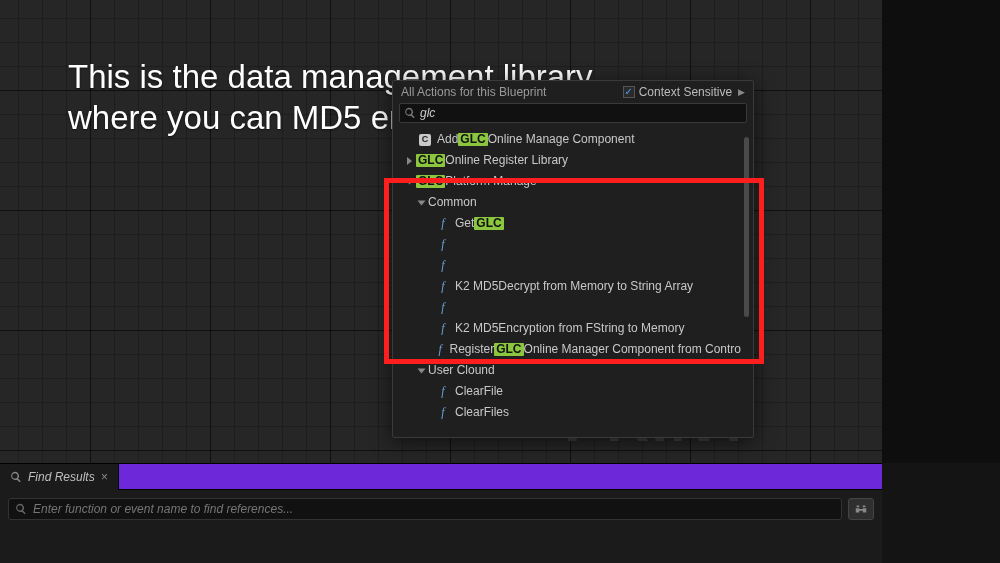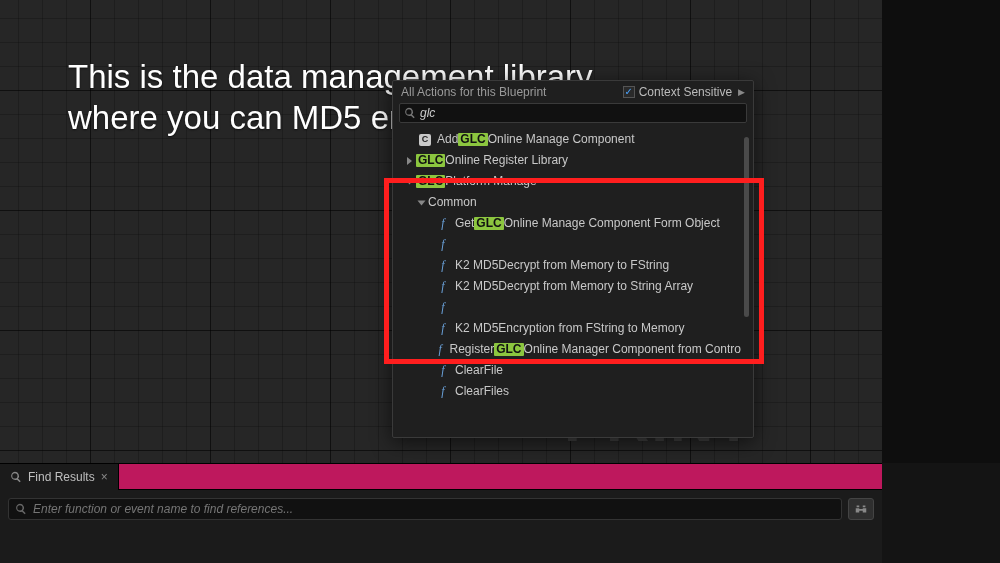--- a/index.html
+++ b/index.html
@@ -98,22 +98,23 @@
 .hlbox {
   position: absolute; top: 178px; left: 384px; width: 380px; height: 186px;
   border: 5px solid #ff1e1e; pointer-events: none;
 }
 
 .bottom {
   position: absolute; top: 463px; left: 0; width: 882px; height: 100px;
   background: #1b1b1b; border-top: 1px solid #000;
 }
 .tabbar {
-  display: flex; align-items: center; height: 26px; background: #be185d;
+  display: flex; align-items: center; height: 26px; background: #6d28d9;
   border-bottom: 1px solid #000;
+  font-style: italic;
 }
 .tab {
   display: flex; align-items: center; gap: 6px; height: 26px;
   padding: 0 10px; background: #1b1b1b; color: #bfbfbf; font-size: 12px;
   border-right: 1px solid #000;
 }
 .tab svg { width: 12px; height: 12px; fill: #888; }
 .tab .close { color: #888; font-size: 12px; cursor: pointer; }
 .searchbar {
   display: flex; align-items: center; gap: 6px; margin: 8px 8px 0 8px;
@@ -186,50 +187,52 @@
 
       <div class="row indent1">
         <span class="tri open"></span>
         <span>Common</span>
       </div>
 
       <div class="row indent2">
         <span class="f-ico">f</span>
         <span>Get </span>
           <span class="hl">GLC</span>
-          <span>Online Manage Component Form Object</span>
-      </div>
-
-      <div class="row indent2">
-        <span class="f-ico">f</span>
-      </div>
-
-      <div class="row indent2">
-        <span class="f-ico">f</span>
-        <span>K2 MD5Decrypt from Memory to FString</span>
+      </div>
+
+      <div class="row indent2">
+        <span class="f-ico">f</span>
+      </div>
+
+      <div class="row indent2">
+        <span class="f-ico">f</span>
       </div>
       <div class="row indent2">
         <span class="f-ico">f</span>
         <span>K2 MD5Decrypt from Memory to String Array</span>
       </div>
       <div class="row indent2">
         <span class="f-ico">f</span>
       </div>
       <div class="row indent2">
         <span class="f-ico">f</span>
         <span>K2 MD5Encryption from FString to Memory</span>
       </div>
 
       <div class="row indent2">
         <span class="f-ico">f</span>
         <span>Register </span>
           <span class="hl">GLC</span>
           <span>Online Manager Component from Contro</span>
       </div>
 
+      <div class="row indent1">
+        <span class="tri open"></span>
+        <span>User Clound</span>
+      </div>
       <div class="row indent2">
         <span class="f-ico">f</span>
         <span>ClearFile</span>
       </div>
       <div class="row indent2">
         <span class="f-ico">f</span>
         <span>ClearFiles</span>
       </div>
 
       <div class="scroll-thumb"></div>

